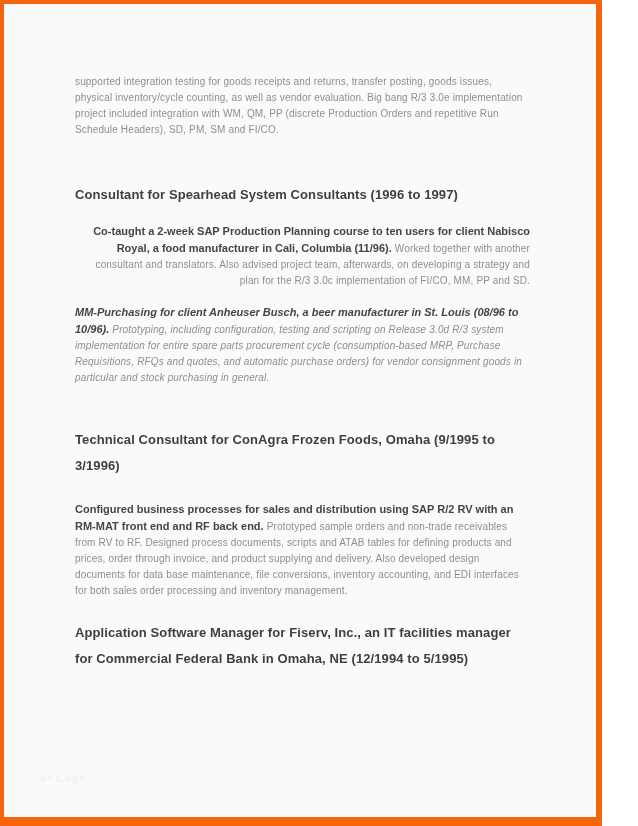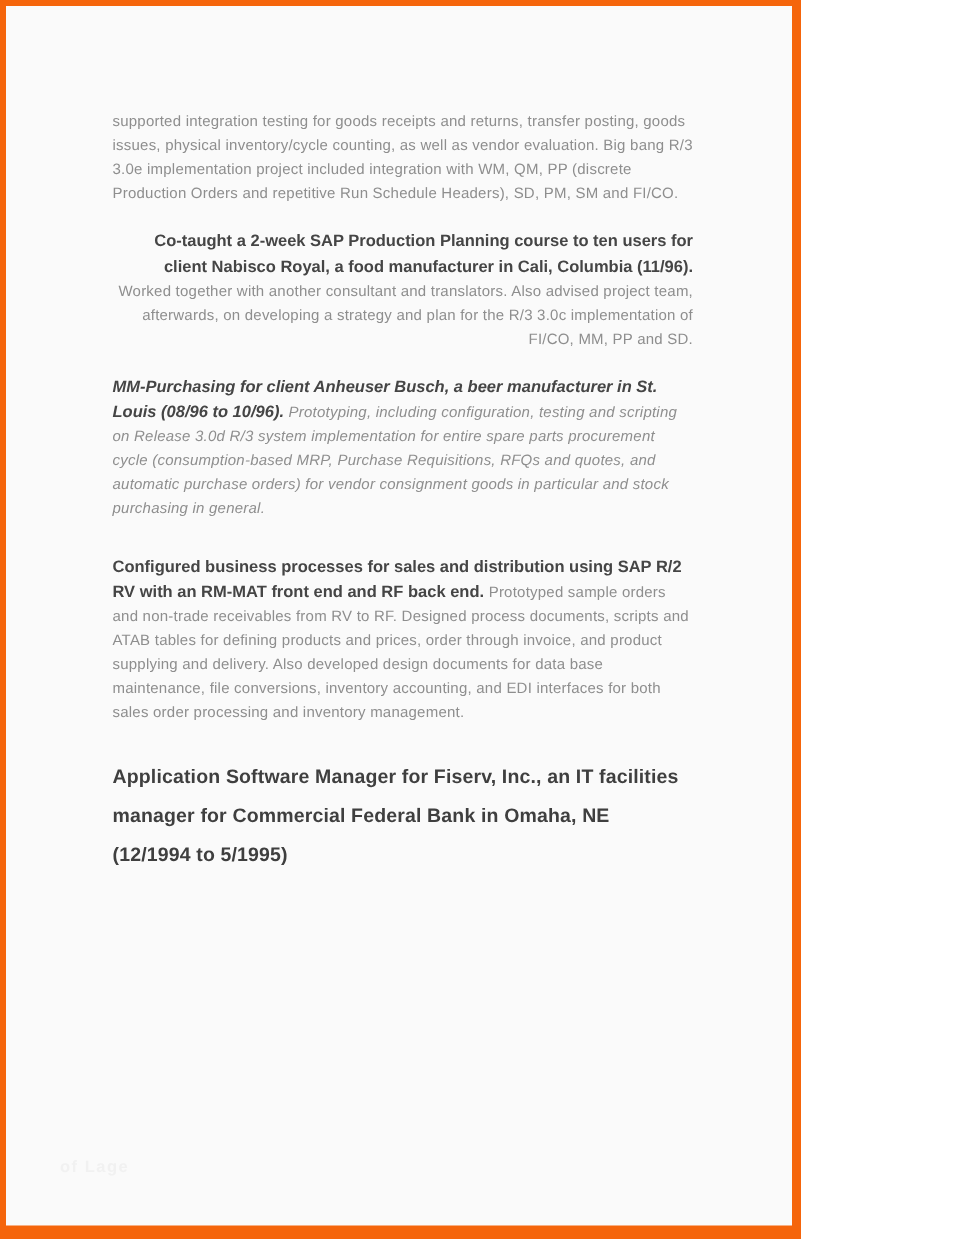--- a/index.html
+++ b/index.html
@@ -3,21 +3,21 @@
 <meta charset="utf-8">
 <style>
   html, body {
     margin: 0;
     padding: 0;
     background: #ffffff;
   }
   .frame {
     position: relative;
     box-sizing: border-box;
-    width: 534px;
+    width: 602px;
     height: 826px;
     background: #fafafa;
     border-style: solid;
     border-color: #f5650b;
     border-width: 4px 6px 9px 4px;
     overflow: hidden;
     font-family: "Liberation Sans", sans-serif;
   }
   .content {
     padding: 70px 66px 0 71px;
@@ -67,25 +67,27 @@
   }
 </style>
 </head>
 <body>
 
 <div class="frame">
   <div class="content">
 
     <p class="para p1"><span class="run-light">supported integration testing for goods receipts and returns, transfer posting, goods issues, physical inventory/cycle counting, as well as vendor evaluation. Big bang R/3 3.0e implementation project included integration with WM, QM, PP (discrete Production Orders and repetitive Run Schedule Headers), SD, PM, SM and FI/CO.</span></p>
 
+    <h2 class="heading h1">Consultant for Spearhead System Consultants (1996 to 1997)</h2>
 
     <p class="para p2"><span class="run-bold">Co-taught a 2-week SAP Production Planning course to ten users for client Nabisco Royal, a food manufacturer in Cali, Columbia (11/96). </span><span class="run-light">Worked together with another consultant and translators.  Also advised project team, afterwards, on developing a strategy and plan for the R/3 3.0c implementation of FI/CO, MM, PP and SD.</span></p>
 
     <p class="para p3"><span class="run-bold">MM-Purchasing for client Anheuser Busch, a beer manufacturer in St. Louis (08/96 to 10/96). </span><span class="run-light">Prototyping, including configuration, testing and scripting on Release 3.0d R/3 system implementation for entire spare parts procurement cycle (consumption-based MRP, Purchase Requisitions, RFQs and quotes, and automatic purchase orders) for vendor consignment goods in particular and stock purchasing in general.</span></p>
 
+    <h2 class="heading h2">Technical Consultant for ConAgra Frozen Foods, Omaha (9/1995 to 3/1996)</h2>
 
     <p class="para p4"><span class="run-bold">Configured business processes for sales and distribution using SAP R/2 RV with an RM-MAT front end and RF back end. </span><span class="run-light">Prototyped sample orders and non-trade receivables from RV to RF.  Designed process documents, scripts and ATAB tables for defining products and prices, order through invoice, and product supplying and delivery. Also developed design documents for data base maintenance, file conversions, inventory accounting, and EDI interfaces for both sales order processing and inventory management.</span></p>
 
     <h2 class="heading h3">Application Software Manager for Fiserv, Inc., an IT facilities manager for Commercial Federal Bank in Omaha, NE (12/1994 to 5/1995)</h2>
 
 
   </div>
 
   <div class="watermark">of Lage</div>
 </div>

